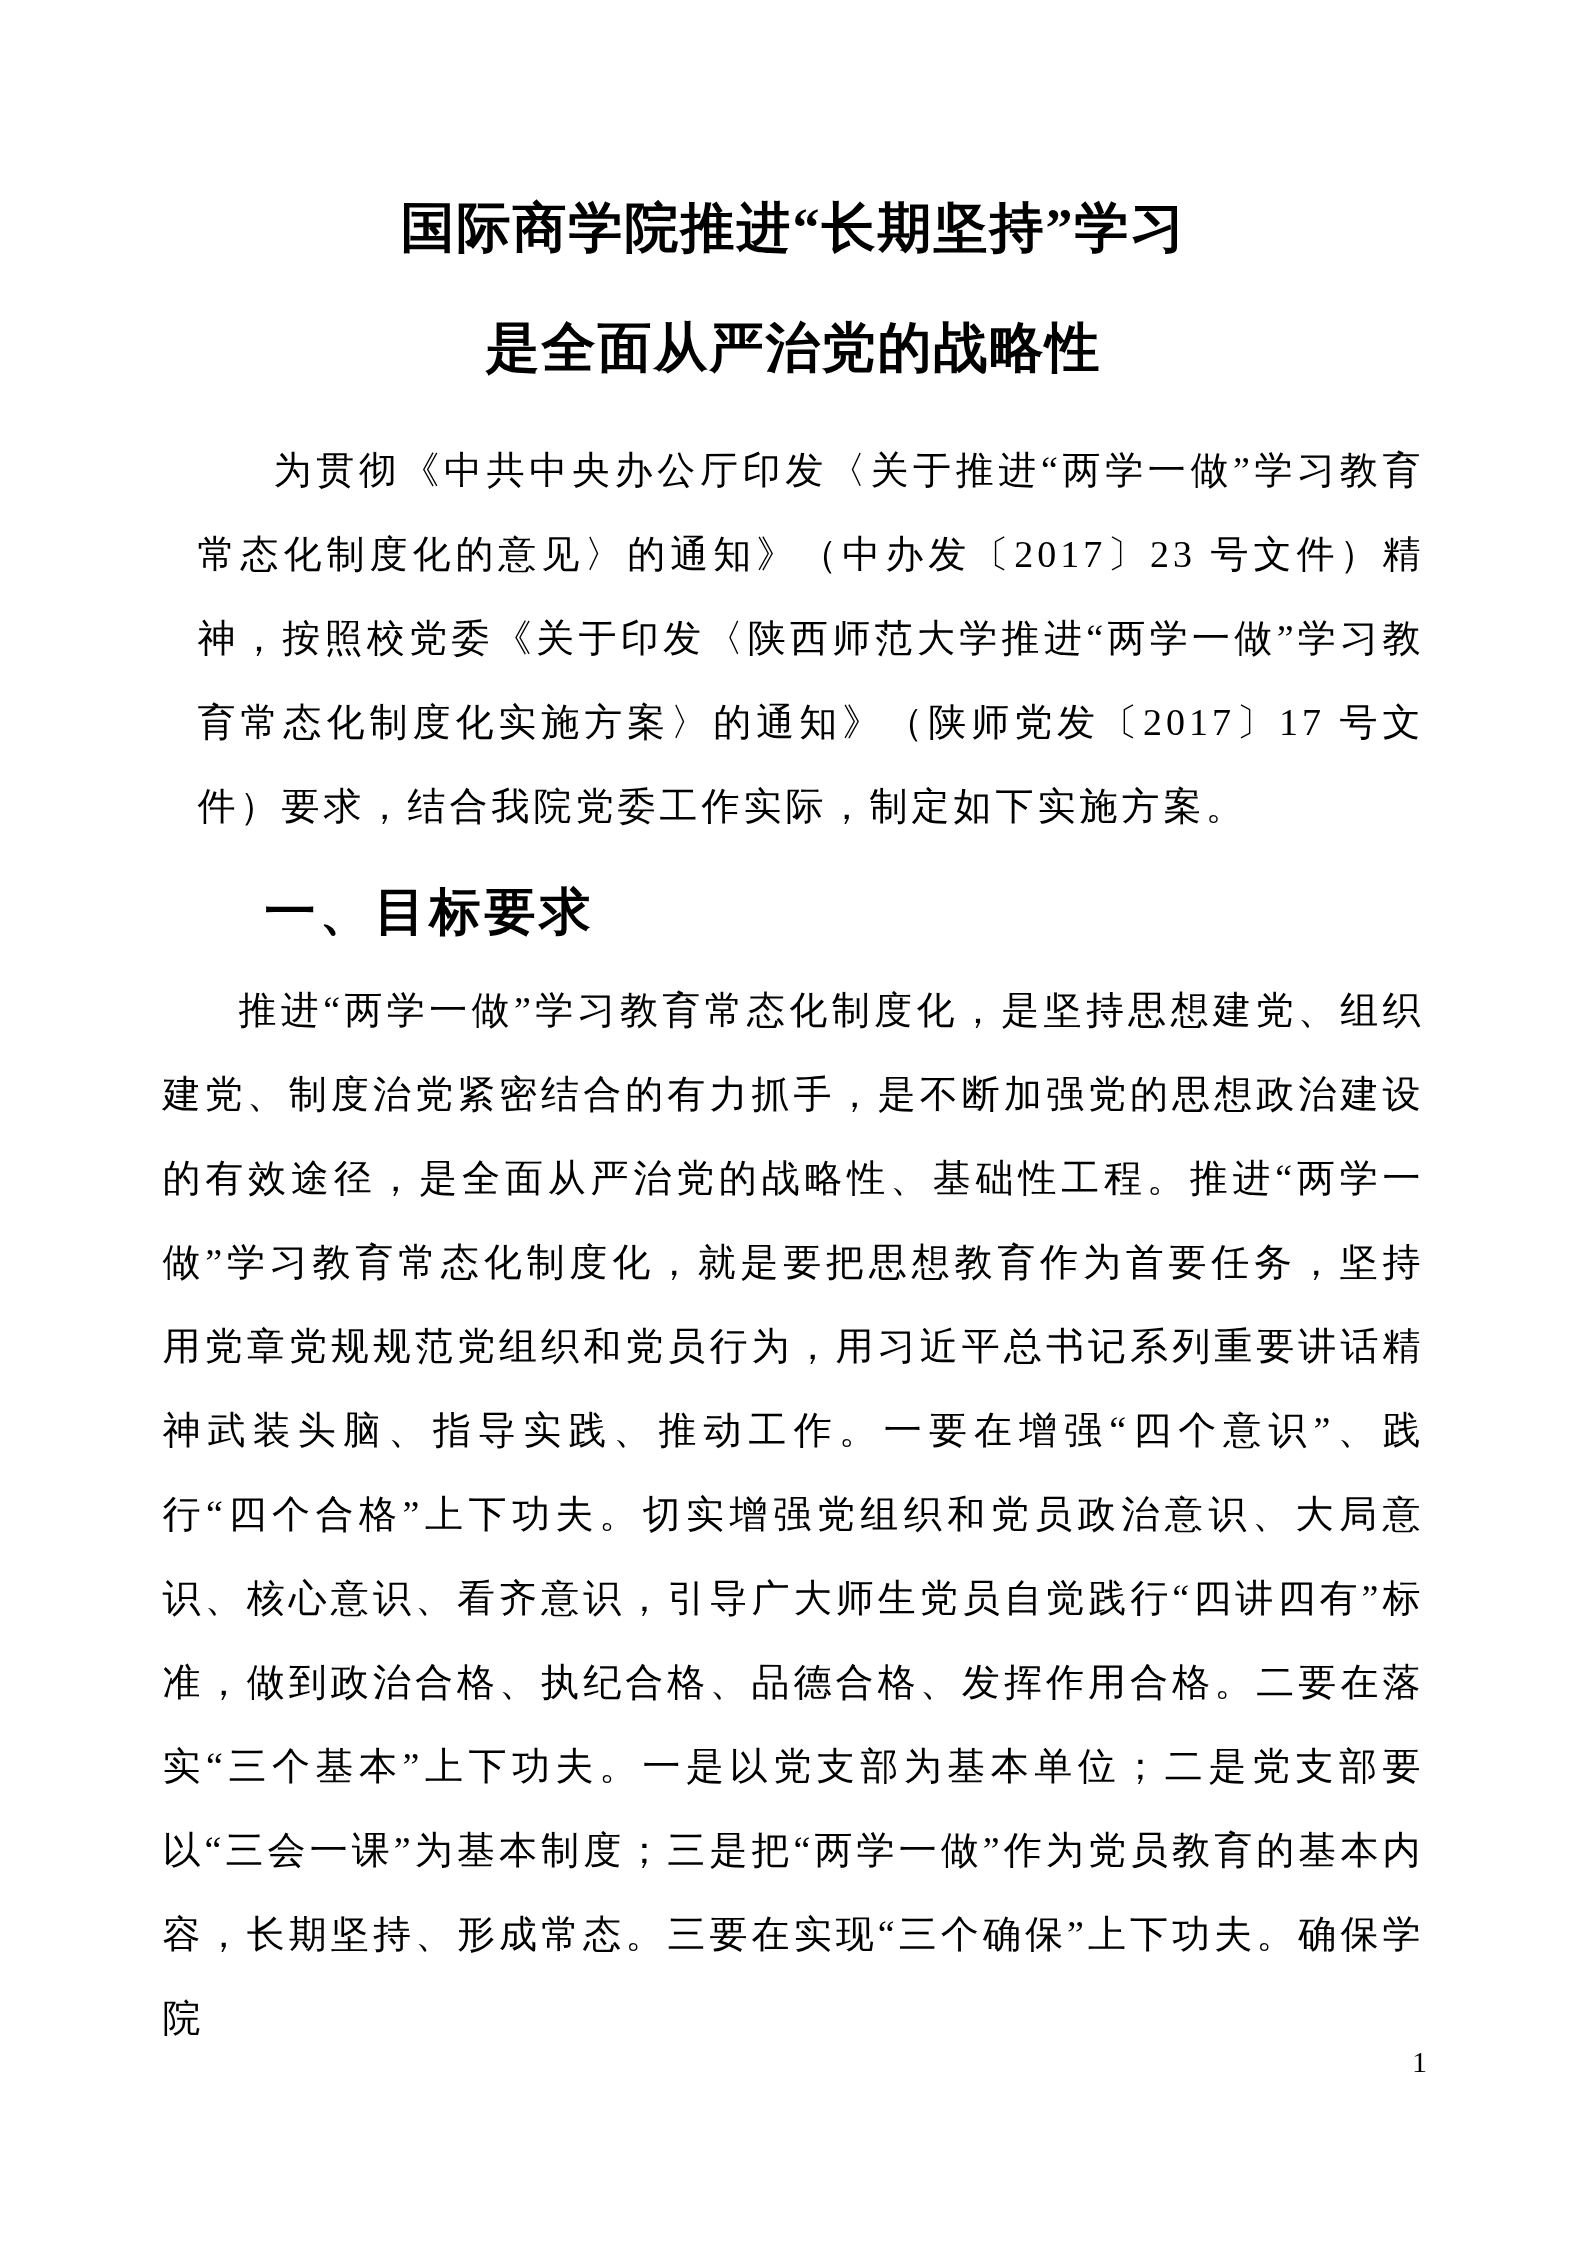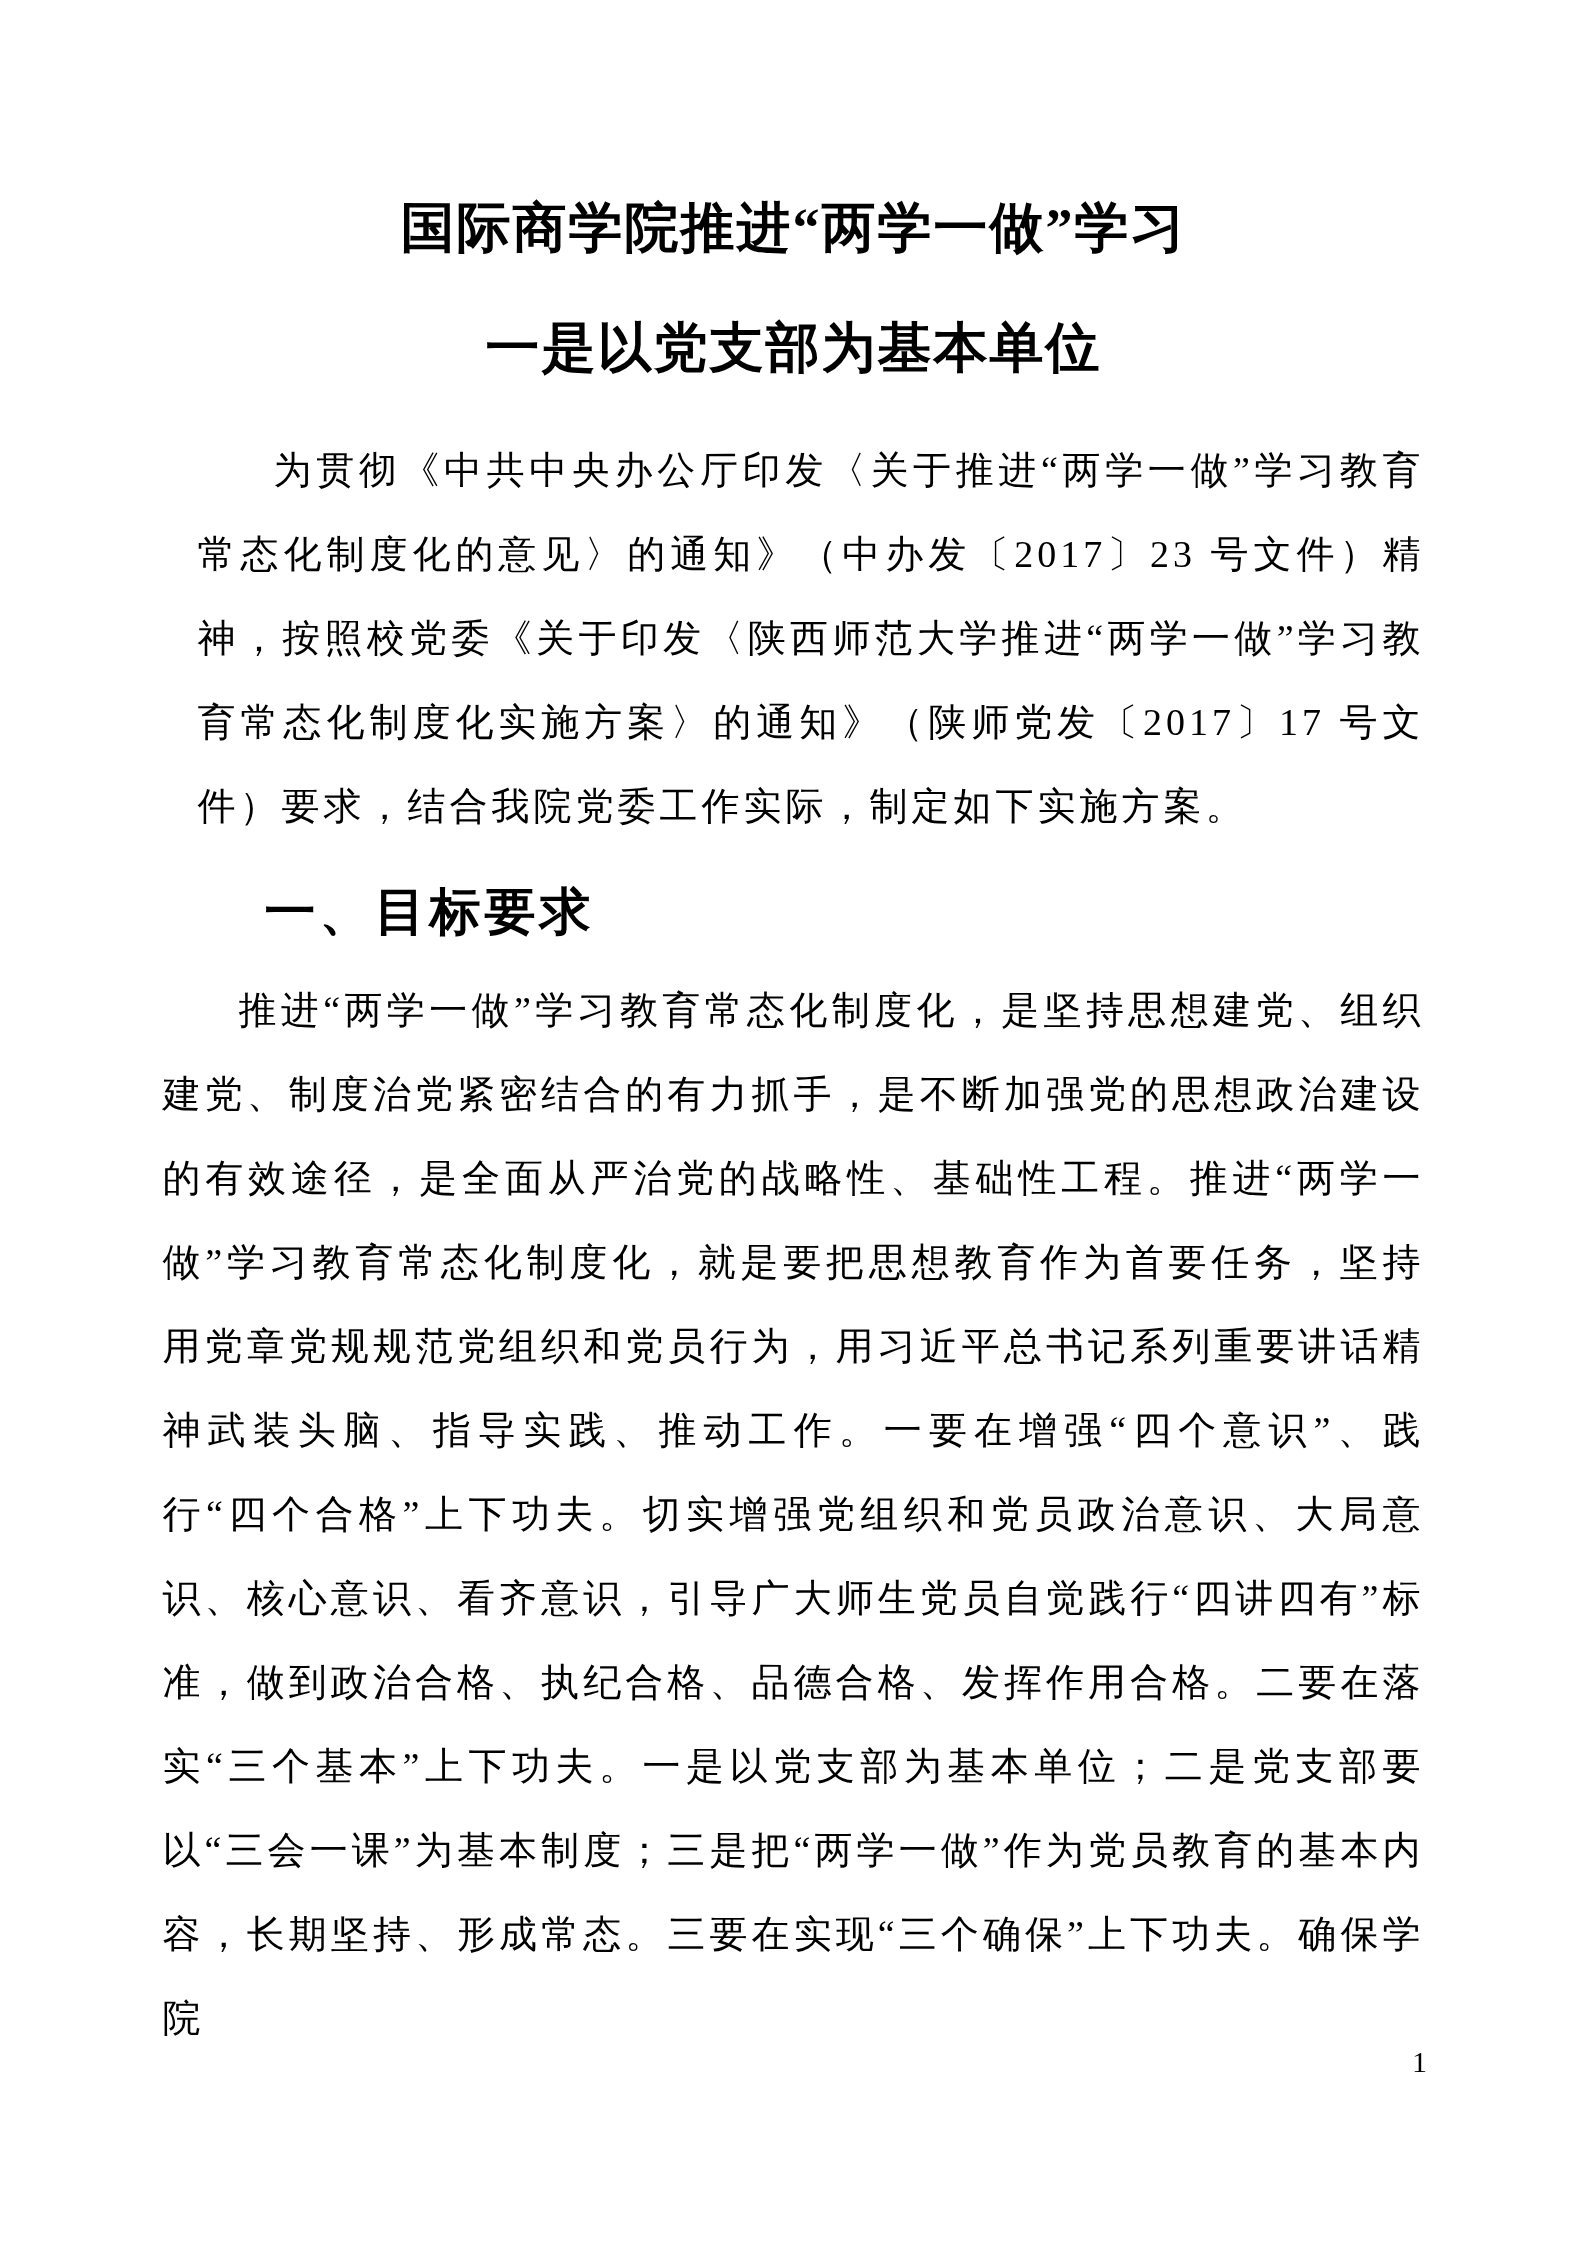--- a/index.html
+++ b/index.html
@@ -59,20 +59,20 @@
     font-size: 30px;
     line-height: 40px;
     text-align: right;
   }
 </style>
 </head>
 <body>
 
 <div class="page">
   <div class="content">
-    <h1 class="title-line">国际商学院推进“两学一做”学习</h1>
-    <h1 class="title-line">一是以党支部为基本单位</h1>
+    <h1 class="title-line">国际商学院推进“长期坚持”学习</h1>
+    <h1 class="title-line">是全面从严治党的战略性</h1>
     <p class="body-para para-intro">为贯彻《中共中央办公厅印发〈关于推进“两学一做”学习教育常态化制度化的意见〉的通知》（中办发〔2017〕23 号文件）精神，按照校党委《关于印发〈陕西师范大学推进“两学一做”学习教育常态化制度化实施方案〉的通知》（陕师党发〔2017〕17 号文件）要求，结合我院党委工作实际，制定如下实施方案。</p>
     <h2 class="section-heading">一、目标要求</h2>
     <p class="body-para para-goals">推进“两学一做”学习教育常态化制度化，是坚持思想建党、组织建党、制度治党紧密结合的有力抓手，是不断加强党的思想政治建设的有效途径，是全面从严治党的战略性、基础性工程。推进“两学一做”学习教育常态化制度化，就是要把思想教育作为首要任务，坚持用党章党规规范党组织和党员行为，用习近平总书记系列重要讲话精神武装头脑、指导实践、推动工作。一要在增强“四个意识”、践行“四个合格”上下功夫。切实增强党组织和党员政治意识、大局意识、核心意识、看齐意识，引导广大师生党员自觉践行“四讲四有”标准，做到政治合格、执纪合格、品德合格、发挥作用合格。二要在落实“三个基本”上下功夫。一是以党支部为基本单位；二是党支部要以“三会一课”为基本制度；三是把“两学一做”作为党员教育的基本内容，长期坚持、形成常态。三要在实现“三个确保”上下功夫。确保学院</p>
   </div>
   <div class="page-number">1</div>
 </div>
 
 </body></html>

